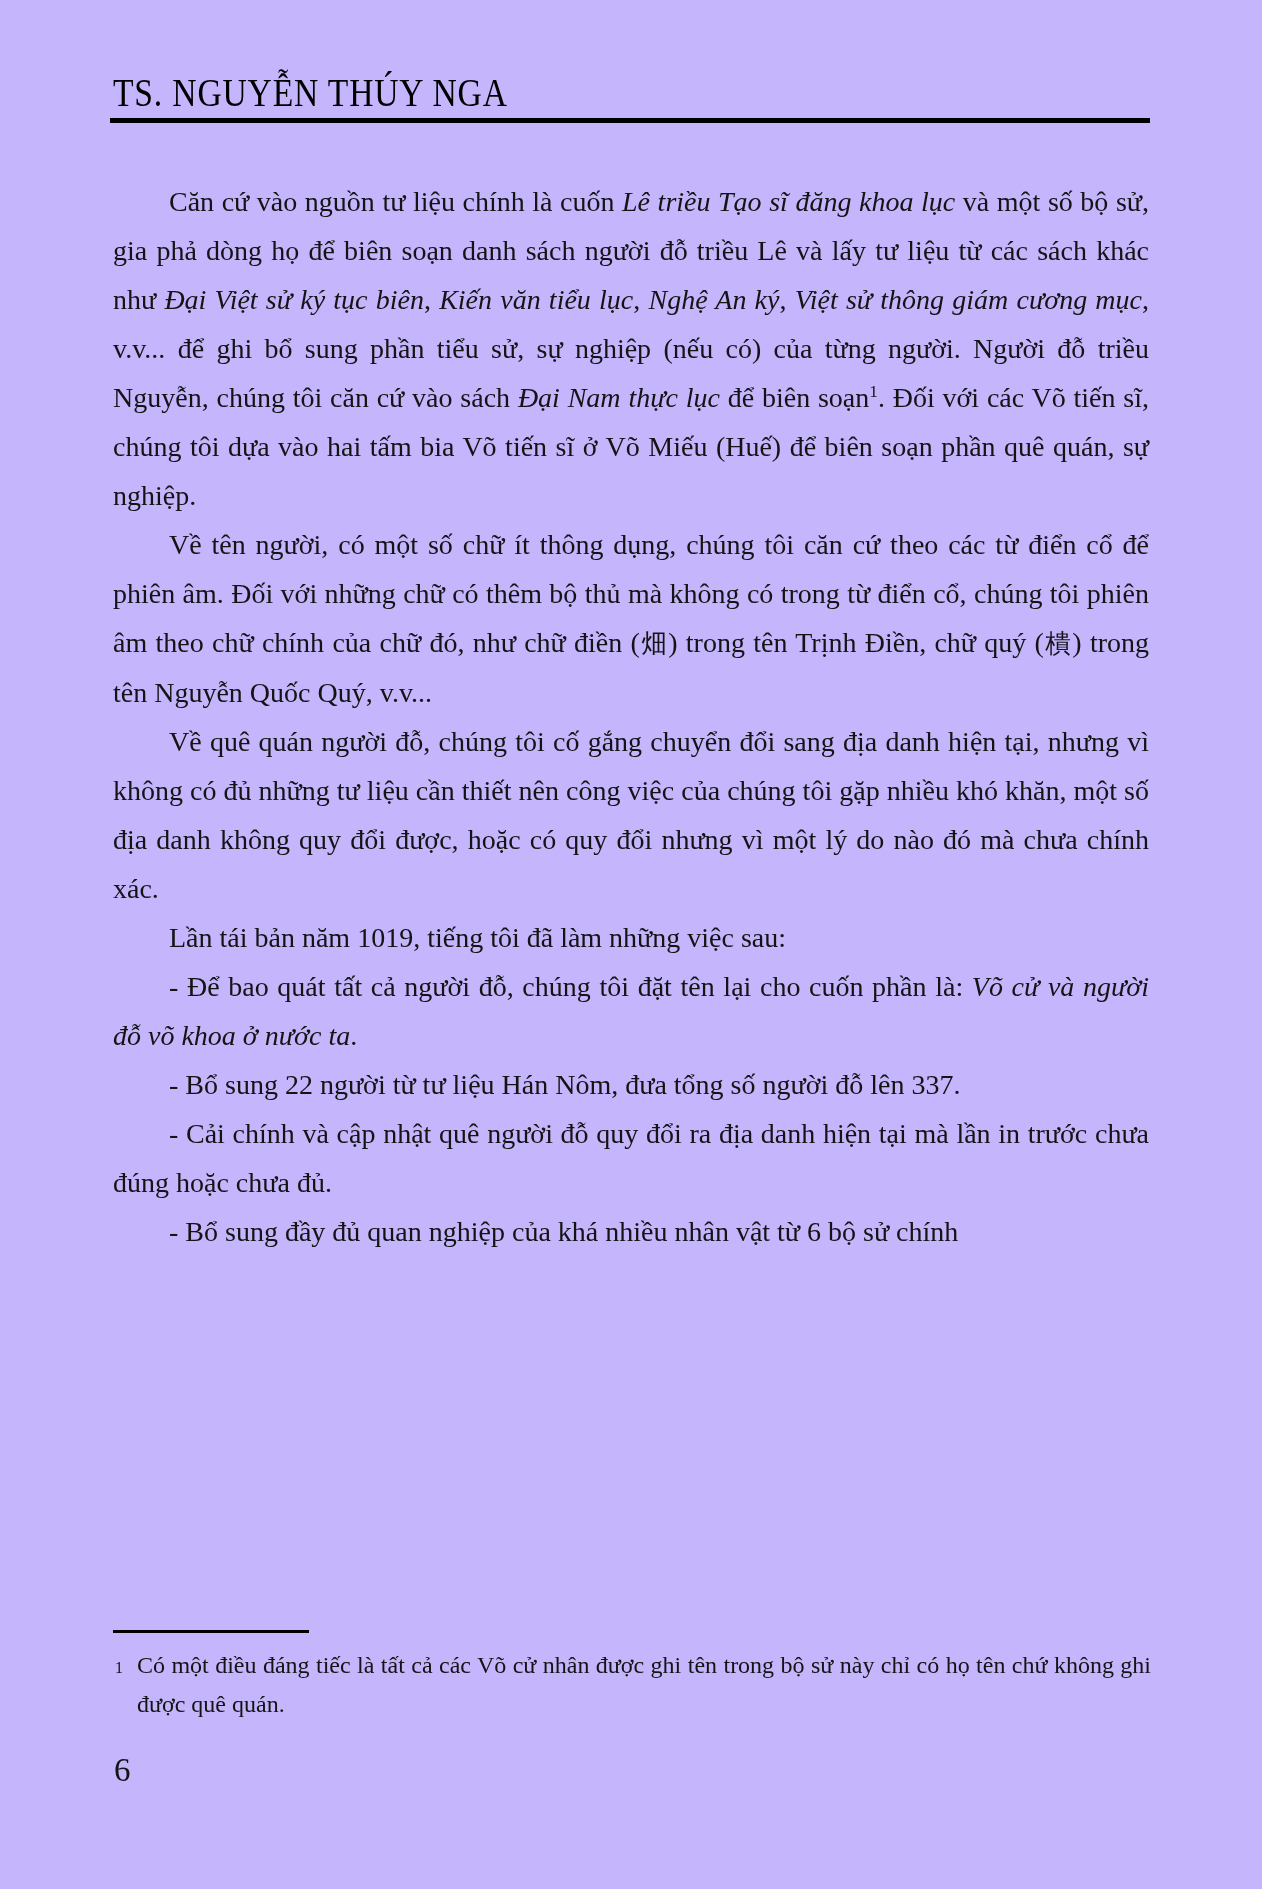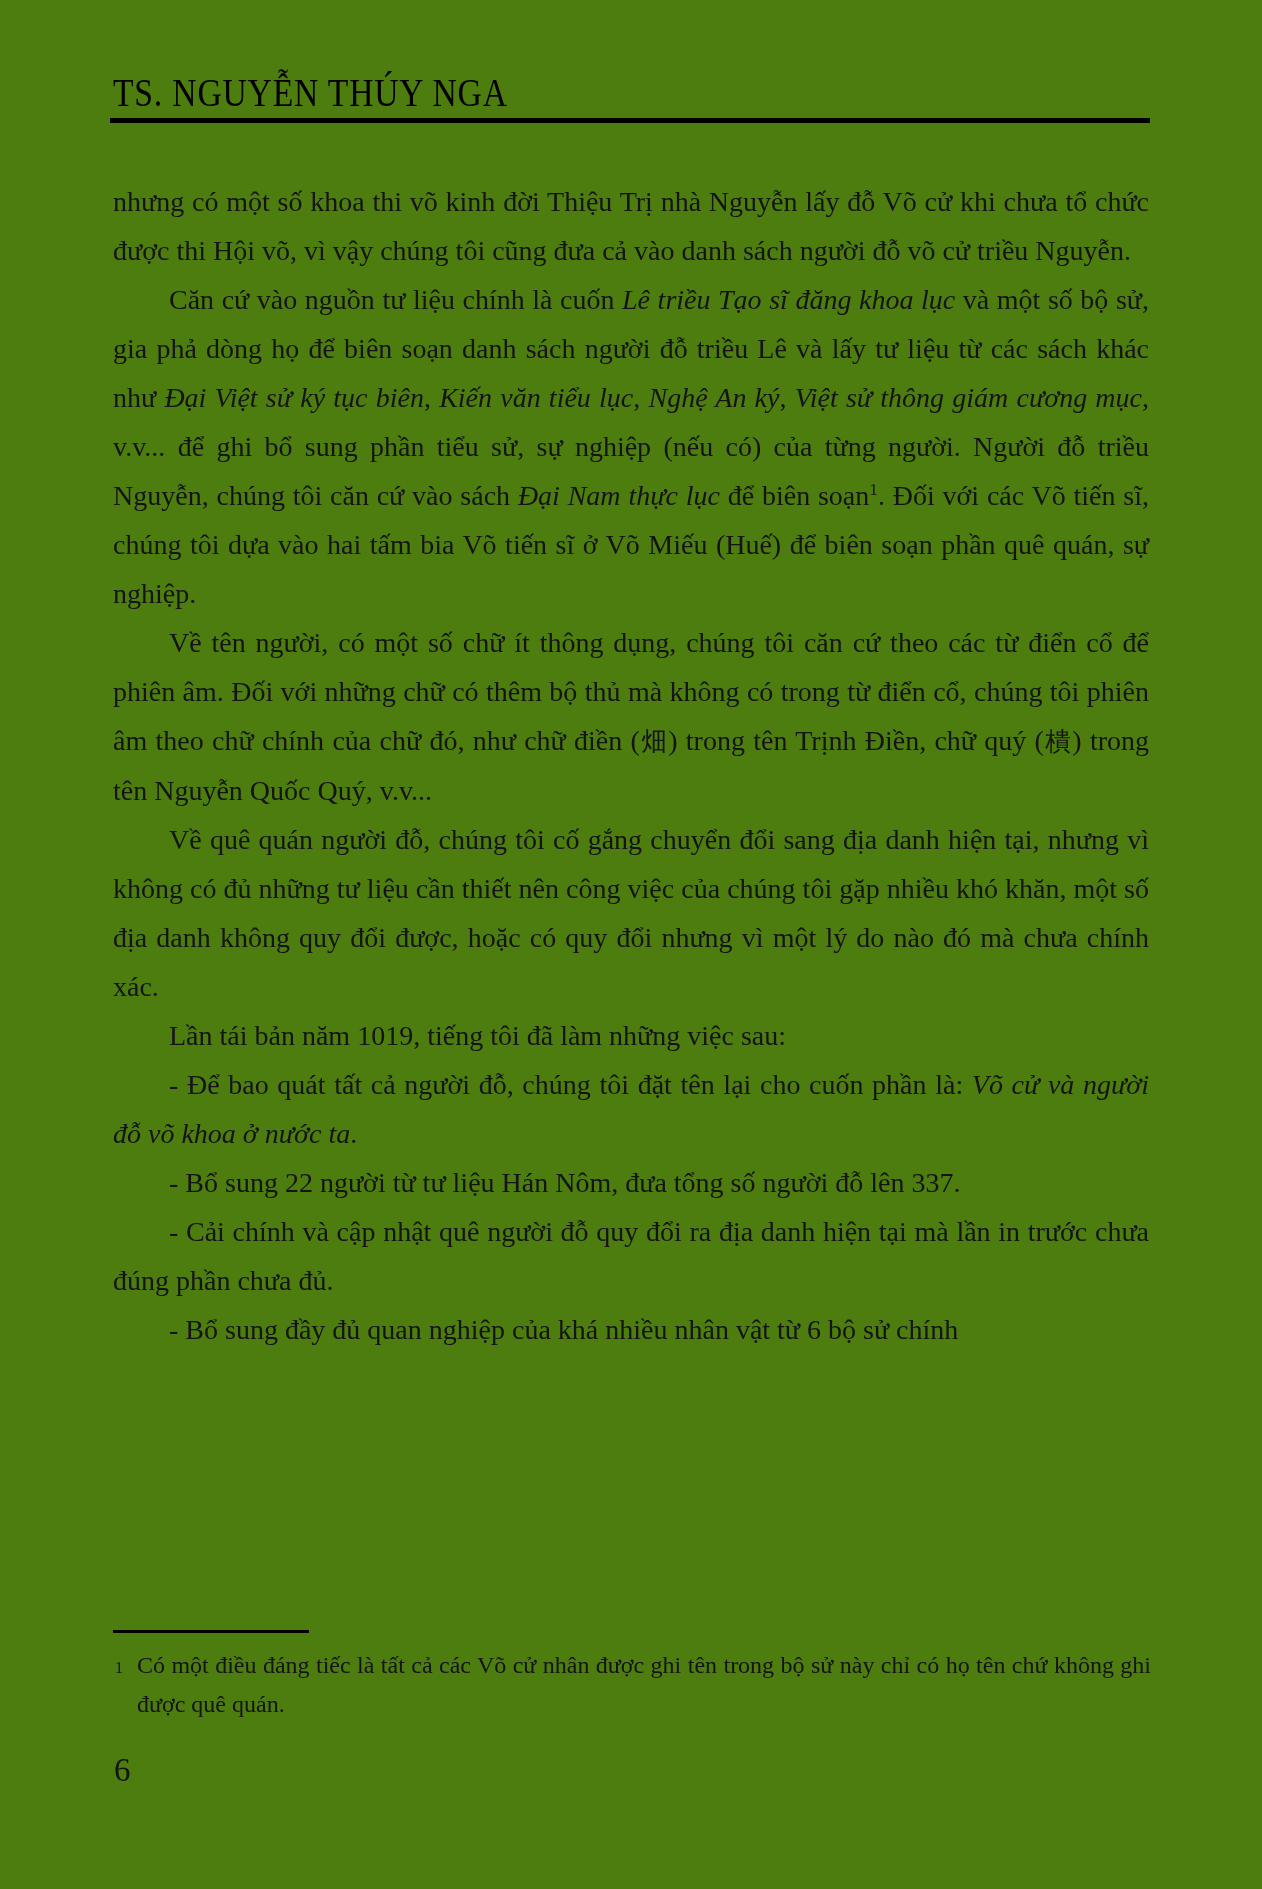--- a/index.html
+++ b/index.html
@@ -1,21 +1,21 @@
 <!DOCTYPE html>
 <html><head>
 <meta charset="utf-8">
 <style>
   html, body { margin: 0; padding: 0; background: #e8e8e8; }
   .page {
     position: relative;
     width: 1262px;
     height: 1889px;
     margin: 0 auto;
-    background: #4d7c0f;
+    background: #c4b5fd;
     color: #141414;
     font-family: "Liberation Serif", "DejaVu Serif", serif;
     overflow: hidden;
   }
   .header-title {
     position: absolute;
     top: 72px;
     left: 113px;
     font-size: 41px;
     line-height: 41px;
@@ -85,28 +85,27 @@
 </head>
 <body>
 
 <div class="page">
 
   <div class="header-title">TS. NGUYỄN THÚY NGA</div>
 
   <div class="header-rule"></div>
 
   <div class="body-text">
-      <p class=""><span>nhưng có một số khoa thi võ kinh đời Thiệu Trị nhà Nguyễn lấy đỗ Võ cử khi chưa tổ chức được thi Hội võ, vì vậy chúng tôi cũng đưa cả vào danh sách người đỗ võ cử triều Nguyễn.</span></p>
       <p class="indent"><span>Căn cứ vào nguồn tư liệu chính là cuốn </span><i>Lê triều Tạo sĩ đăng khoa lục</i><span> và một số bộ sử, gia phả dòng họ để biên soạn danh sách người đỗ triều Lê và lấy tư liệu từ các sách khác như </span><i>Đại Việt sử ký tục biên</i><span>, </span><i>Kiến văn tiểu lục</i><span>, </span><i>Nghệ An ký</i><span>, </span><i>Việt sử thông giám cương mục</i><span>, v.v... để ghi bổ sung phần tiểu sử, sự nghiệp (nếu có) của từng người. Người đỗ triều Nguyễn, chúng tôi căn cứ vào sách </span><i>Đại Nam thực lục</i><span> để biên soạn</span><sup>1</sup><span>. Đối với các Võ tiến sĩ, chúng tôi dựa vào hai tấm bia Võ tiến sĩ ở Võ Miếu (Huế) để biên soạn phần quê quán, sự nghiệp.</span></p>
       <p class="indent"><span>Về tên người, có một số chữ ít thông dụng, chúng tôi căn cứ theo các từ điển cổ để phiên âm. Đối với những chữ có thêm bộ thủ mà không có trong từ điển cổ, chúng tôi phiên âm theo chữ chính của chữ đó, như chữ điền (</span><span class="cjk">畑</span><span>) trong tên Trịnh Điền, chữ quý (</span><span class="cjk">樻</span><span>) trong tên Nguyễn Quốc Quý, v.v...</span></p>
       <p class="indent"><span>Về quê quán người đỗ, chúng tôi cố gắng chuyển đổi sang địa danh hiện tại, nhưng vì không có đủ những tư liệu cần thiết nên công việc của chúng tôi gặp nhiều khó khăn, một số địa danh không quy đổi được, hoặc có quy đổi nhưng vì một lý do nào đó mà chưa chính xác.</span></p>
       <p class="indent"><span>Lần tái bản năm 1019, tiếng tôi đã làm những việc sau:</span></p>
       <p class="indent"><span>- Để bao quát tất cả người đỗ, chúng tôi đặt tên lại cho cuốn phần là: </span><i>Võ cử và người đỗ võ khoa ở nước ta</i><span>.</span></p>
       <p class="indent"><span>- Bổ sung 22 người từ tư liệu Hán Nôm, đưa tổng số người đỗ lên 337.</span></p>
-      <p class="indent"><span>- Cải chính và cập nhật quê người đỗ quy đổi ra địa danh hiện tại mà lần in trước chưa đúng phần chưa đủ.</span></p>
+      <p class="indent"><span>- Cải chính và cập nhật quê người đỗ quy đổi ra địa danh hiện tại mà lần in trước chưa đúng hoặc chưa đủ.</span></p>
       <p class="indent"><span>- Bổ sung đầy đủ quan nghiệp của khá nhiều nhân vật từ 6 bộ sử chính</span></p>
     </div>
 
   <div class="footnote-rule"></div>
 
   <div class="footnote">
     <sup class="fn-marker">1</sup>
     <span class="fn-text">Có một điều đáng tiếc là tất cả các Võ cử nhân được ghi tên trong bộ sử này chỉ có họ tên chứ không ghi được quê quán.</span>
   </div>
 

